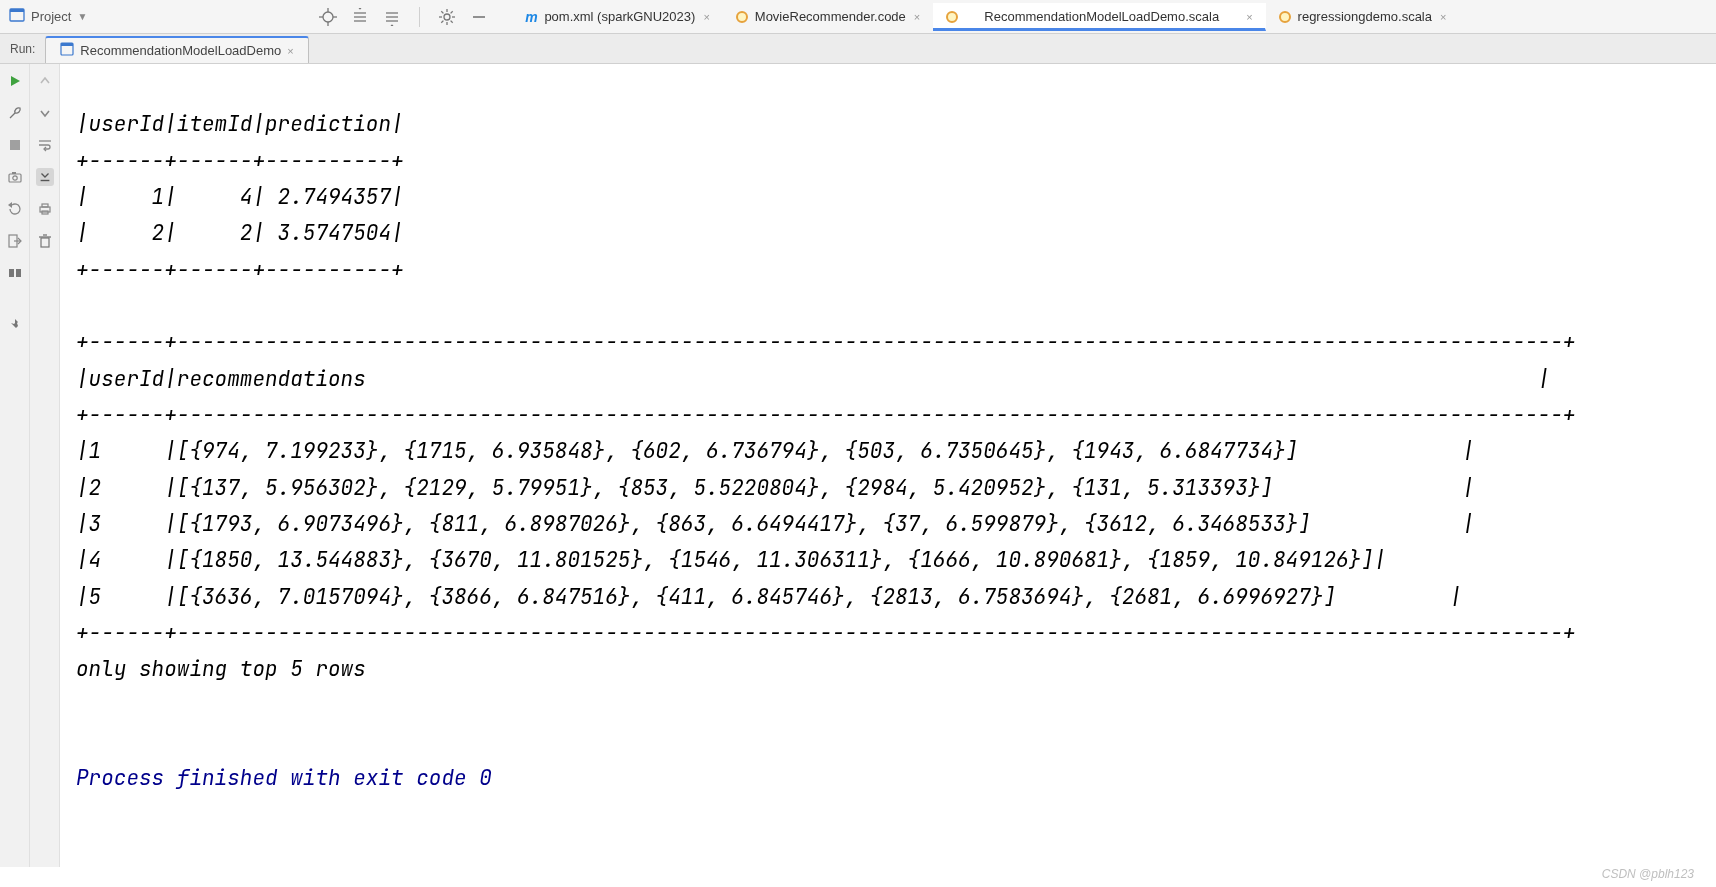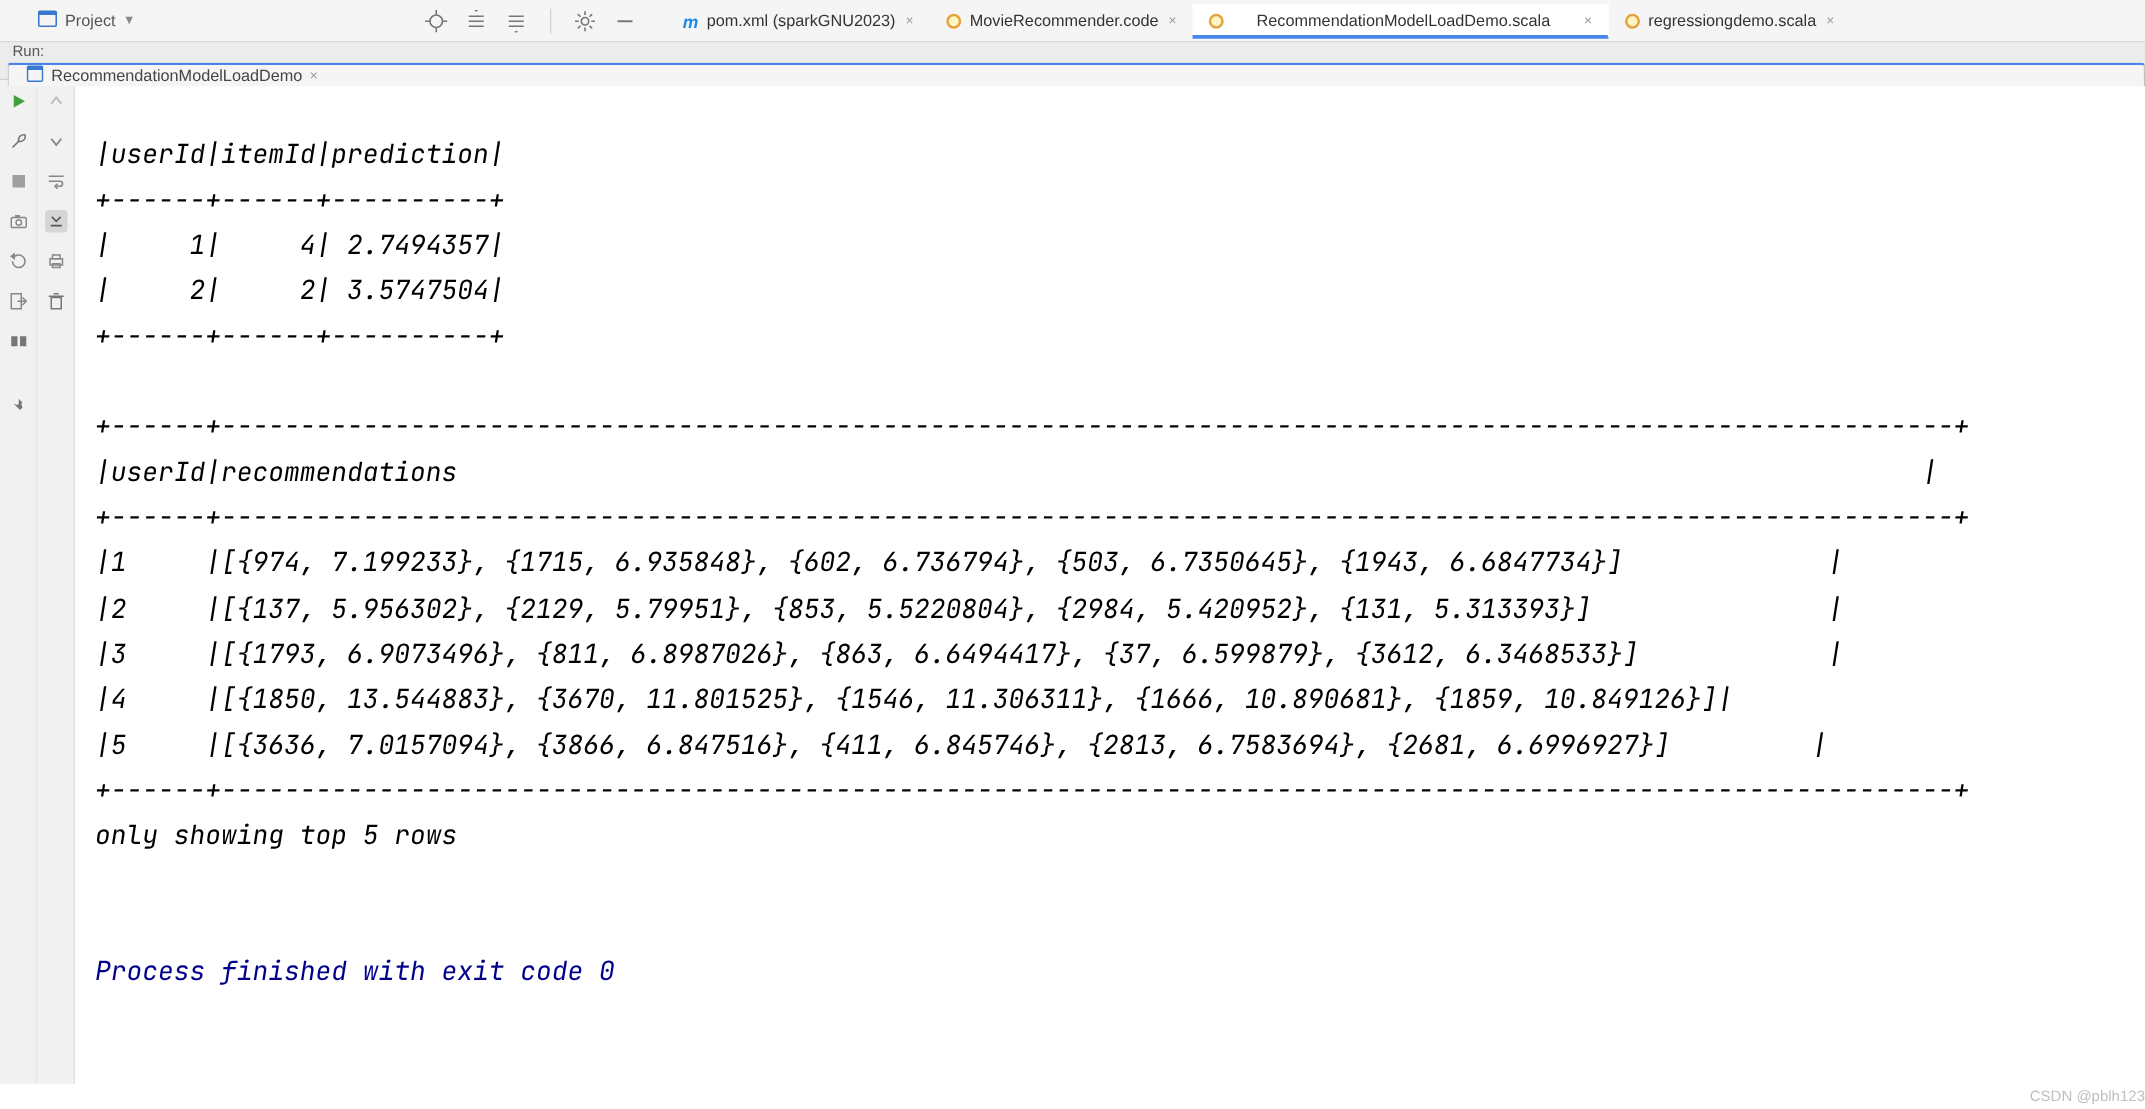--- a/index.html
+++ b/index.html
@@ -13,21 +13,21 @@
     overflow: hidden;
   }
 
   
   .top-toolbar {
     height: 34px;
     display: flex;
     align-items: center;
     background: #f5f5f5;
     border-bottom: 1px solid #d0d0d0;
-    padding: 0 24px;
+    padding: 0 3px;
     gap: 6px;
   }
   .top-toolbar .sep {
     width: 1px;
     height: 20px;
     background: #d0d0d0;
     margin: 0 4px;
   }
   .project-btn {
     display: inline-flex;
@@ -100,21 +100,20 @@
   }
 
   
   .run-bar {
     height: 30px;
     background: #ececec;
     border-bottom: 1px solid #d0d0d0;
     display: flex;
     align-items: stretch;
     padding-left: 6px;
-    flex-direction: column;
   }
   .run-label {
     display: flex;
     align-items: center;
     font-size: 12px;
     color: #555;
     padding: 0 10px 0 4px;
   }
   .run-tab {
     display: flex;
@@ -174,24 +173,26 @@
   }
   .console .exit-line { color: #00008b; }
 
   
   .footer {
     position: fixed;
     bottom: 0; left: 0; right: 0;
     height: 20px;
     display: flex;
     justify-content: flex-end;
-    align-items: center;
+    align-items: flex-start;
+    padding-right: 22px;
     font-size: 12px;
     color: #bfbfbf;
     background: #fff;
+    font-style: italic;
   }
 </style>
 </head>
 <body>
 
 <div class="top-toolbar">
   <div class="project-btn">
     <span class="proj-icon">
       <svg viewBox="0 0 16 16">
           <rect x="1" y="2" width="14" height="12" rx="1" fill="none" stroke="#3b78ce" stroke-width="1.3"></rect>

